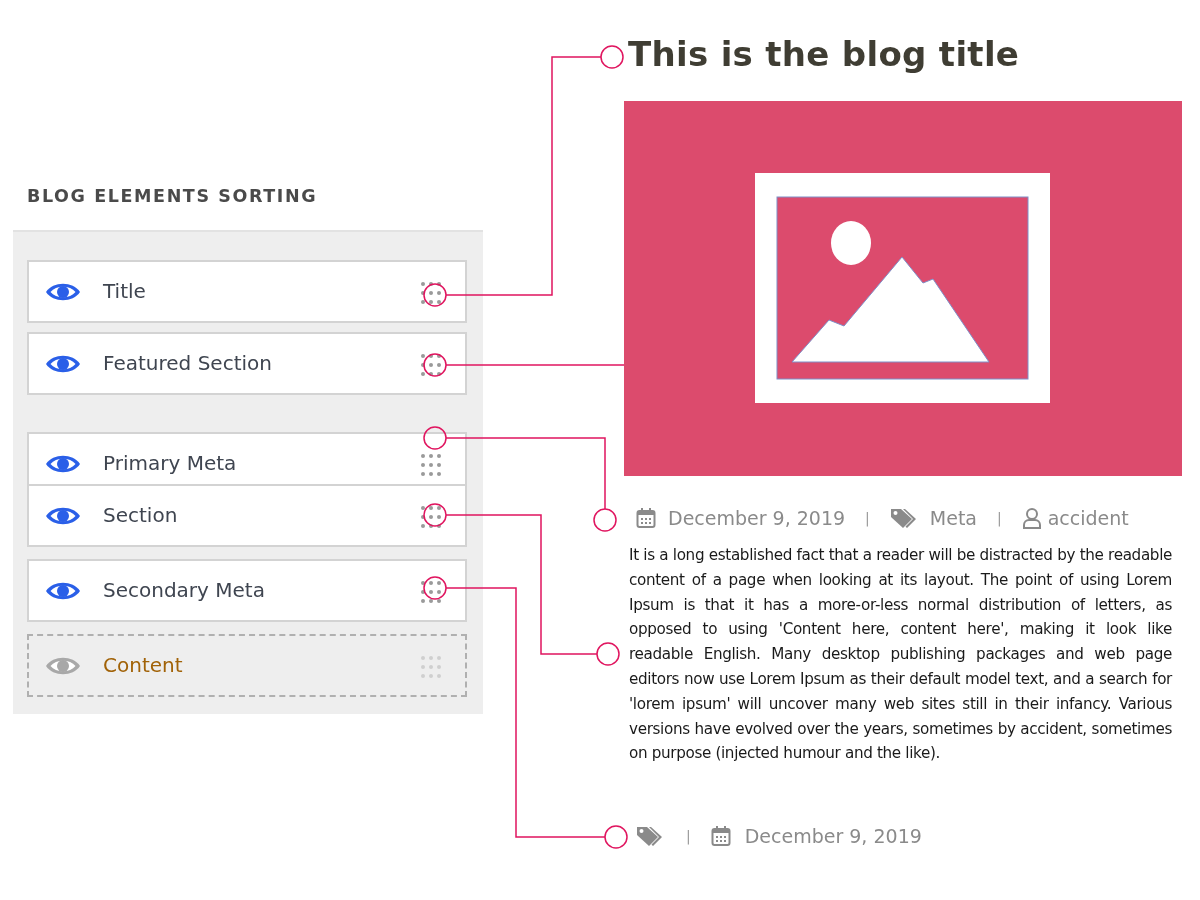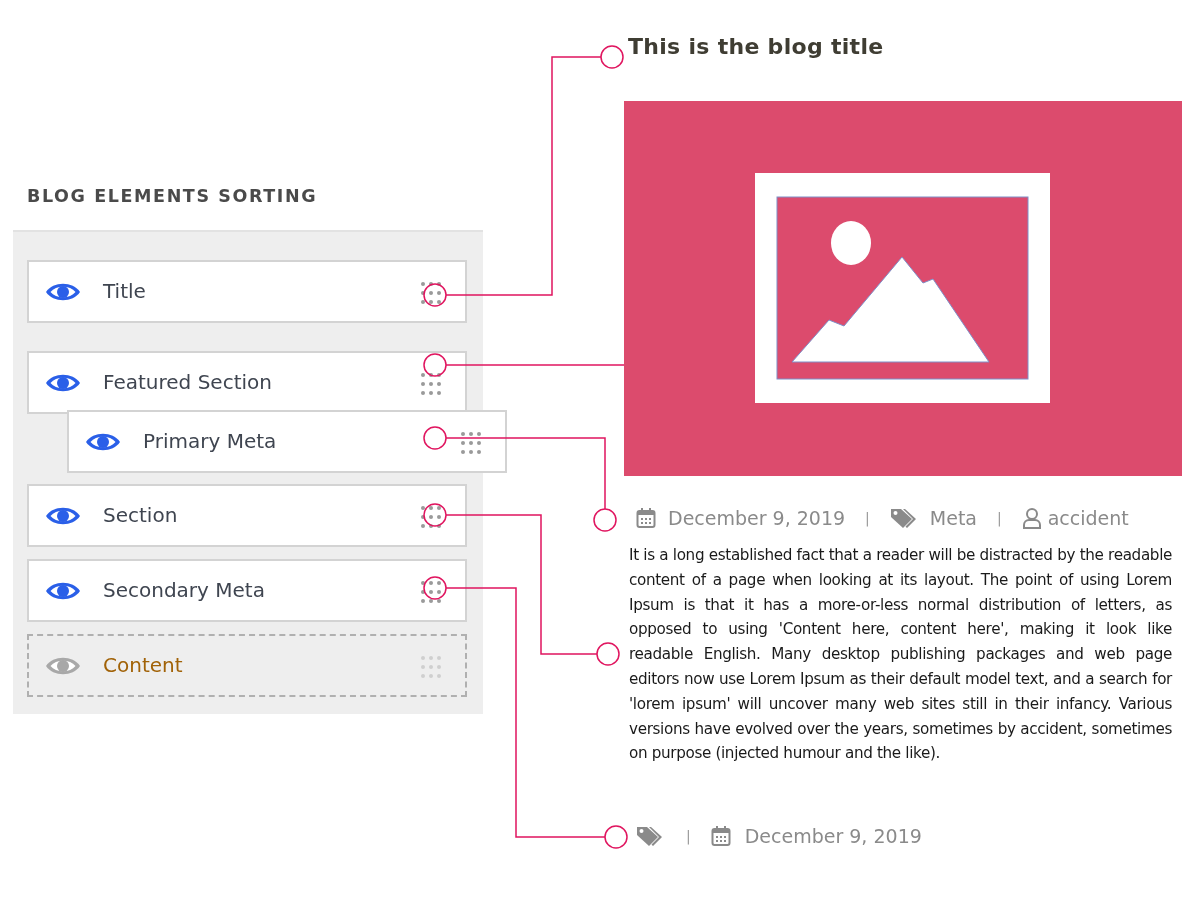--- a/index.html
+++ b/index.html
@@ -42,21 +42,21 @@
     position: absolute; width: 4px; height: 4px; border-radius: 50%; background: #9a9a9a;
   }
   .sort-item.disabled .grip span { background: #cfcfcf; }
 
   
   #connectors { position: absolute; left: 0; top: 0; width: 1200px; height: 900px; pointer-events: none; }
 
   
   .blog-title {
     position: absolute; left: 628px; top: 34px;
-    font-family: "DejaVu Sans", sans-serif; font-weight: bold; font-size: 22px;
+    font-family: "DejaVu Sans", sans-serif; font-weight: bold; font-size: 34px;
     color: #3f3d33; letter-spacing: 0.3px; white-space: nowrap;
   }
   .featured {
     position: absolute; left: 624px; top: 101px; width: 558px; height: 375px;
     background: #dc4b6d;
   }
   .meta-row {
     position: absolute; left: 636px; height: 28px; display: flex; align-items: center;
     font-family: "DejaVu Sans", sans-serif; font-size: 19px; color: #8a8a8a; white-space: nowrap;
   }
@@ -87,40 +87,40 @@
         <span style="left: 8px; top: 0px;"></span>
         <span style="left: 16px; top: 0px;"></span>
         <span style="left: 0px; top: 9px;"></span>
         <span style="left: 8px; top: 9px;"></span>
         <span style="left: 16px; top: 9px;"></span>
         <span style="left: 0px; top: 18px;"></span>
         <span style="left: 8px; top: 18px;"></span>
         <span style="left: 16px; top: 18px;"></span>
       </div>
     </div>
-    <div class="sort-item" style="top: 351px;">
+    <div class="sort-item" style="top: 332px;">
       <svg class="eye" viewBox="0 0 36 24">
         <path d="M1 12 C8 1 28 1 35 12 C28 23 8 23 1 12 Z" fill="#2a5fe8"></path>
         <path d="M5.5 12 C11 5 25 5 30.5 12 C25 19 11 19 5.5 12 Z" fill="#ffffff"></path>
         <circle cx="18" cy="12" r="6" fill="#2a5fe8"></circle>
       </svg>
       <span class="label">Featured Section</span>
       <div class="grip">
         <span style="left: 0px; top: 0px;"></span>
         <span style="left: 8px; top: 0px;"></span>
         <span style="left: 16px; top: 0px;"></span>
         <span style="left: 0px; top: 9px;"></span>
         <span style="left: 8px; top: 9px;"></span>
         <span style="left: 16px; top: 9px;"></span>
         <span style="left: 0px; top: 18px;"></span>
         <span style="left: 8px; top: 18px;"></span>
         <span style="left: 16px; top: 18px;"></span>
       </div>
     </div>
-    <div class="sort-item" style="top: 410px; margin-left: 40px;">
+    <div class="sort-item" style="top: 432px;">
       <svg class="eye" viewBox="0 0 36 24">
         <path d="M1 12 C8 1 28 1 35 12 C28 23 8 23 1 12 Z" fill="#2a5fe8"></path>
         <path d="M5.5 12 C11 5 25 5 30.5 12 C25 19 11 19 5.5 12 Z" fill="#ffffff"></path>
         <circle cx="18" cy="12" r="6" fill="#2a5fe8"></circle>
       </svg>
       <span class="label">Primary Meta</span>
       <div class="grip">
         <span style="left: 0px; top: 0px;"></span>
         <span style="left: 8px; top: 0px;"></span>
         <span style="left: 16px; top: 0px;"></span>

